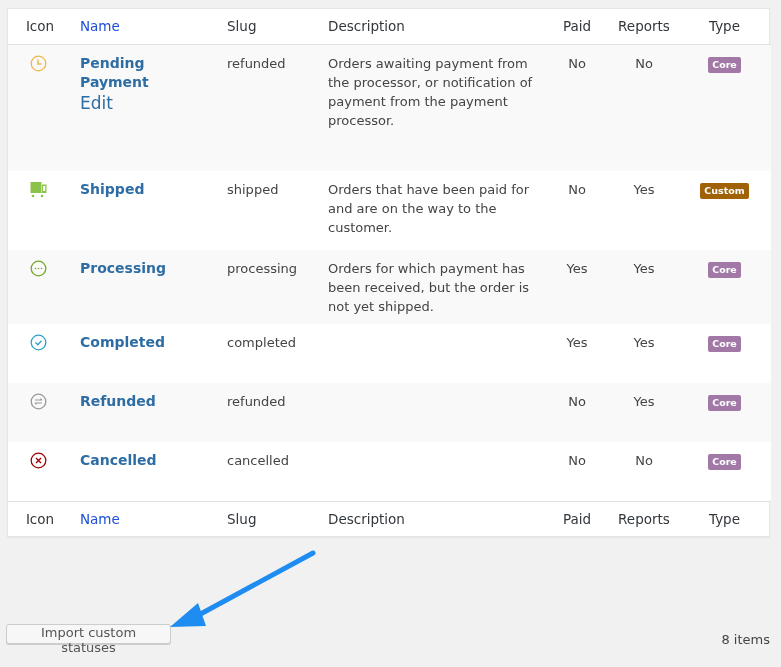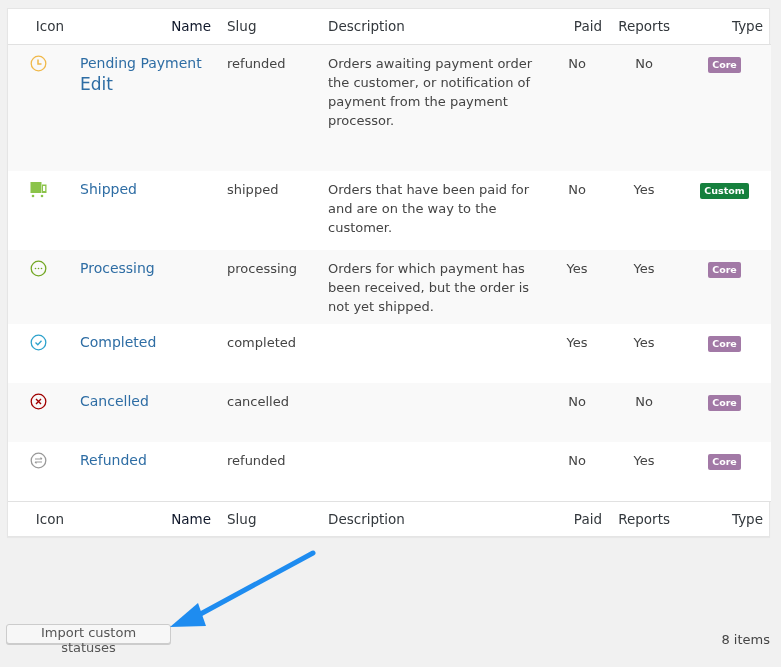--- a/index.html
+++ b/index.html
@@ -17,34 +17,34 @@
     border: 1px solid #e5e5e5;
     box-shadow: 0 1px 1px rgba(0,0,0,0.04);
   }
   table { border-collapse: collapse; width: 100%; table-layout: fixed; }
   th {
     font-weight: normal; text-align: left; color: #32373c;
     font-size: 13.5px; height: 35px; padding: 0 8px; vertical-align: middle;
   }
   thead th { border-bottom: 1px solid #e1e1e1; }
   tfoot th { border-top: 1px solid #e1e1e1; }
-  th.sortable { color: #0f172a; text-align: right; }
-  th.c { text-align: right; }
+  th.sortable { color: #1d4ed8; }
+  th.c { text-align: center; }
   td { vertical-align: top; padding: 9px 8px 8px 8px; font-size: 13px; line-height: 19px; color: #444; }
   tbody tr:nth-child(odd) { background: #f9f9f9; }
   tbody tr:nth-child(even) { background: #fff; }
   td.c { text-align: center; margin-top: 20px; }
   .col-icon { width: 64px; }
   .col-name { width: 147px; }
   .col-slug { width: 101px; }
   .col-desc { width: 224px; }
   .col-paid { width: 66px; }
   .col-reports { width: 68px; }
   .col-type { width: 93px; }
-  .name-link { color: #2e6da4; font-weight: normal; font-size: 14px; text-decoration: none; display: inline-block; }
+  .name-link { color: #2e6da4; font-weight: bold; font-size: 14px; text-decoration: none; display: inline-block; }
   .edit-link { color: #2e6da4; font-size: 17px; display: block; margin-top: 2px; text-decoration: none; }
   .badge {
     display: inline-block; color: #fff; font-size: 9.5px; font-weight: bold;
     padding: 1px 4px; border-radius: 2px; line-height: 14px; margin-top: 1px;
   }
   .icon-cell { padding-left: 22px; }
   .status-icon { display: inline-block; width: 17px; height: 17px; margin-top: 1px; }
   .row1 { height: 127px; }
   .row2 { height: 79px; }
   .row3 { height: 73px; }
@@ -90,21 +90,21 @@
       <span class="status-icon"><svg width="17" height="17" viewBox="0 0 17 17">
                 <circle cx="8.5" cy="8.5" r="7.3" fill="none" stroke="#f0b849" stroke-width="1.3"></circle>
                 <path d="M8 4.5 V9 H11.5" fill="none" stroke="#f0b849" stroke-width="1.5"></path>
               </svg></span>
     </td>
     <td>
       <a class="name-link">Pending Payment</a>
       <a class="edit-link">Edit</a>
     </td>
     <td>refunded</td>
-    <td>Orders awaiting payment order the customer, or notification of payment from the payment processor.</td>
+    <td>Orders awaiting payment from the processor, or notification of payment from the payment processor.</td>
     <td class="c">No</td>
     <td class="c">No</td>
     <td class="c">
       <span class="badge" style="background:#a279a6">Core</span>
     </td>
         </tr>
         <tr class="row2">
     <td class="icon-cell">
       <span class="status-icon"><svg width="17" height="17" viewBox="0 0 17 17">
                 <rect x="0.5" y="1" width="11" height="11" fill="#8bc34a"></rect>
@@ -116,21 +116,21 @@
     </td>
     <td>
       <a class="name-link">Shipped</a>
       
     </td>
     <td>shipped</td>
     <td>Orders that have been paid for and are on the way to the customer.</td>
     <td class="c">No</td>
     <td class="c">Yes</td>
     <td class="c">
-      <span class="badge" style="background:#15803d">Custom</span>
+      <span class="badge" style="background:#a16207">Custom</span>
     </td>
         </tr>
         <tr class="row3">
     <td class="icon-cell">
       <span class="status-icon"><svg width="17" height="17" viewBox="0 0 17 17">
                 <circle cx="8.5" cy="8.5" r="7.3" fill="none" stroke="#73a724" stroke-width="1.3"></circle>
                 <circle cx="5.5" cy="8.5" r="0.8" fill="#73a724"></circle>
                 <circle cx="8.5" cy="8.5" r="0.8" fill="#73a724"></circle>
                 <circle cx="11.5" cy="8.5" r="0.8" fill="#73a724"></circle>
               </svg></span>
@@ -162,51 +162,51 @@
     <td></td>
     <td class="c">Yes</td>
     <td class="c">Yes</td>
     <td class="c">
       <span class="badge" style="background:#a279a6">Core</span>
     </td>
         </tr>
         <tr class="rowN">
     <td class="icon-cell">
       <span class="status-icon"><svg width="17" height="17" viewBox="0 0 17 17">
+                <circle cx="8.5" cy="8.5" r="7.3" fill="none" stroke="#999999" stroke-width="1.3"></circle>
+                <path d="M5 7 H12 M10.5 5.6 L12 7 M12 10 H5 M6.5 11.4 L5 10" fill="none" stroke="#999999" stroke-width="1.1"></path>
+              </svg></span>
+    </td>
+    <td>
+      <a class="name-link">Refunded</a>
+      
+    </td>
+    <td>refunded</td>
+    <td></td>
+    <td class="c">No</td>
+    <td class="c">Yes</td>
+    <td class="c">
+      <span class="badge" style="background:#a279a6">Core</span>
+    </td>
+        </tr>
+        <tr class="rowN">
+    <td class="icon-cell">
+      <span class="status-icon"><svg width="17" height="17" viewBox="0 0 17 17">
                 <circle cx="8.5" cy="8.5" r="7.3" fill="none" stroke="#a00000" stroke-width="1.3"></circle>
                 <path d="M6 6 L11 11 M11 6 L6 11" stroke="#a00000" stroke-width="1.4"></path>
               </svg></span>
     </td>
     <td>
       <a class="name-link">Cancelled</a>
       
     </td>
     <td>cancelled</td>
     <td></td>
     <td class="c">No</td>
     <td class="c">No</td>
-    <td class="c">
-      <span class="badge" style="background:#a279a6">Core</span>
-    </td>
-        </tr>
-        <tr class="rowN">
-    <td class="icon-cell">
-      <span class="status-icon"><svg width="17" height="17" viewBox="0 0 17 17">
-                <circle cx="8.5" cy="8.5" r="7.3" fill="none" stroke="#999999" stroke-width="1.3"></circle>
-                <path d="M5 7 H12 M10.5 5.6 L12 7 M12 10 H5 M6.5 11.4 L5 10" fill="none" stroke="#999999" stroke-width="1.1"></path>
-              </svg></span>
-    </td>
-    <td>
-      <a class="name-link">Refunded</a>
-      
-    </td>
-    <td>refunded</td>
-    <td></td>
-    <td class="c">No</td>
-    <td class="c">Yes</td>
     <td class="c">
       <span class="badge" style="background:#a279a6">Core</span>
     </td>
         </tr>
       </tbody>
     <tfoot>
       <tr>
         <th class="c">Icon</th>
         <th class="sortable">Name</th>
         <th>Slug</th>

